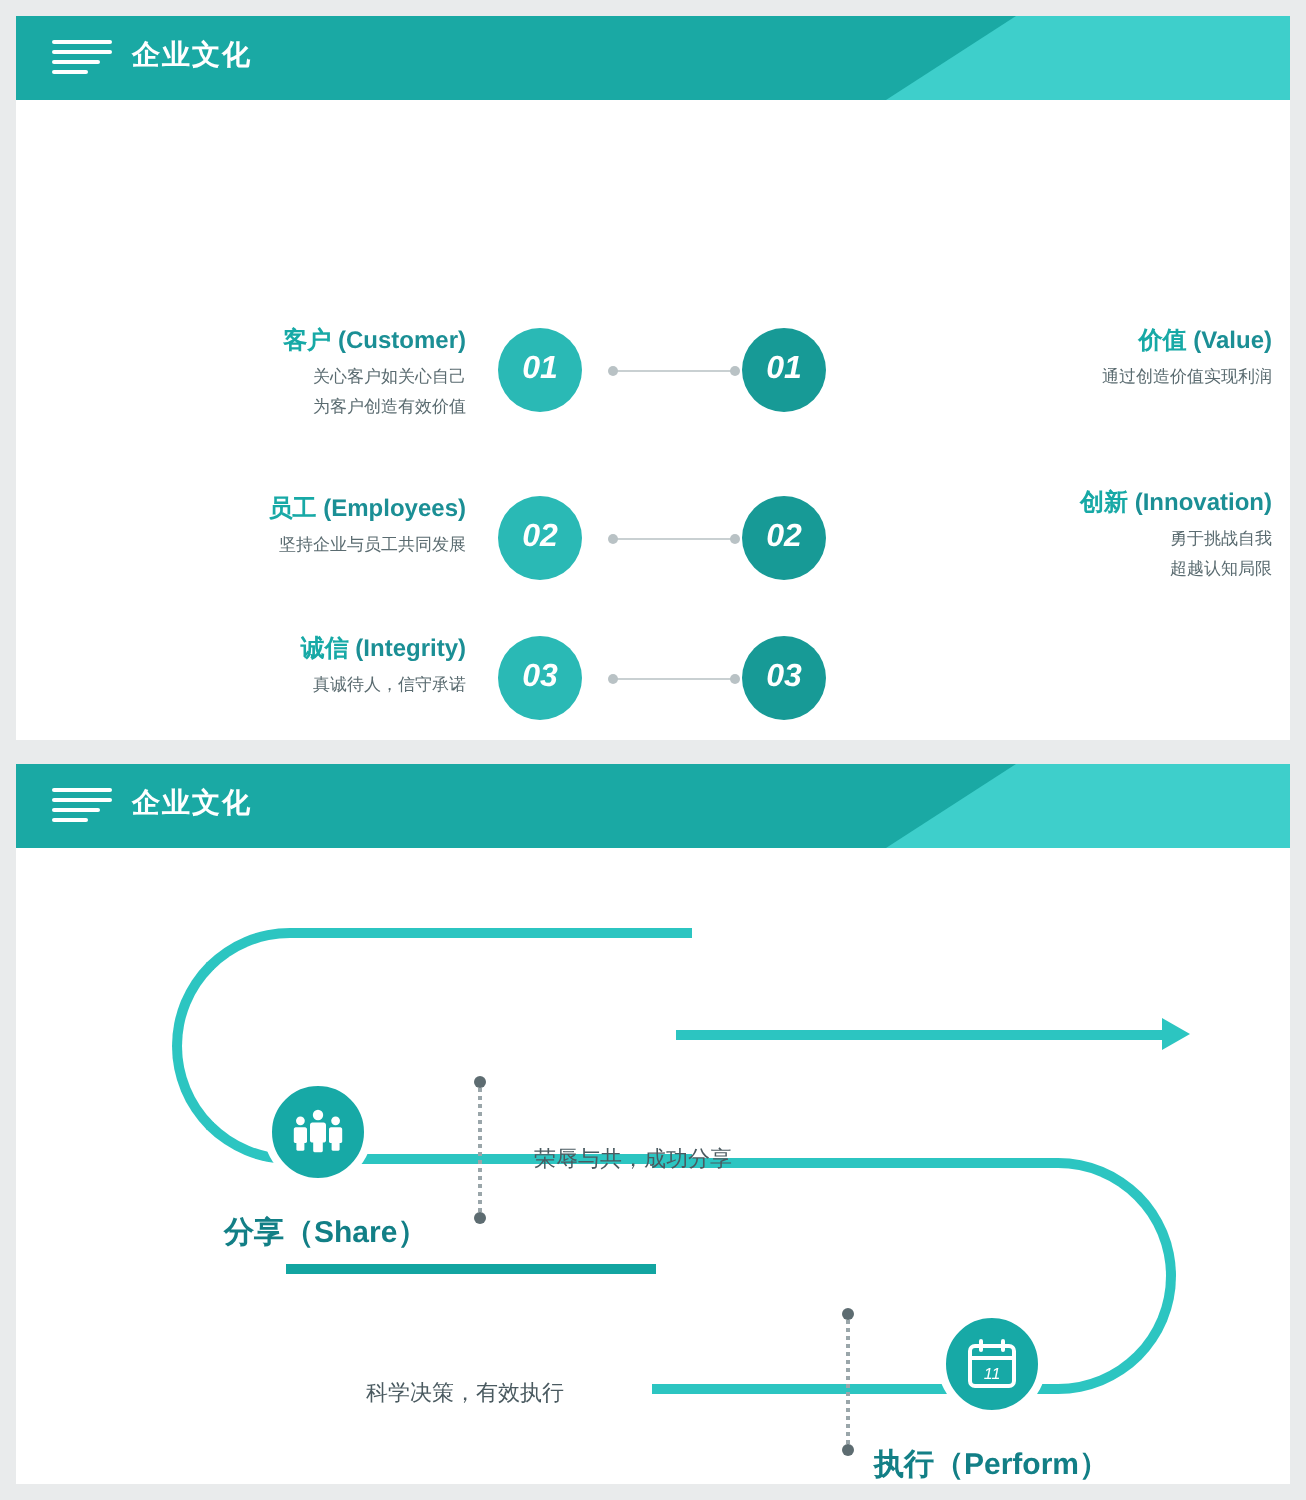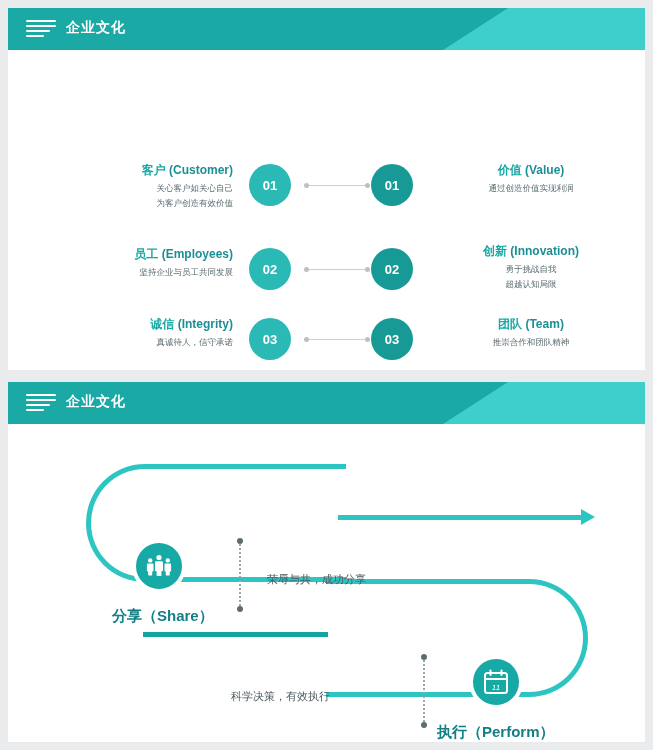--- a/index.html
+++ b/index.html
@@ -67,22 +67,23 @@
   }
 
   
   .s1-body { position: relative; height: 320px; }
 
   .node {
     position: absolute;
     width: 42px; height: 42px;
     border-radius: 50%;
     color: #ffffff;
-    font-size: 13px;
+    font-size: 16px;
     font-weight: bold;
+    font-style: italic;
     display: flex;
     align-items: center;
     justify-content: center;
     letter-spacing: 0px;
   }
   .node.left  { background: #2ab9b5; }
   .node.right { background: #179a96; }
 
   .txt { position: absolute; }
   .txt .hd {
@@ -94,21 +95,21 @@
   }
   .txt .hd .en { color: #1b8f95; }
   .txt .sub {
     font-size: 8.5px;
     color: #5a6b70;
     line-height: 12px;
     white-space: nowrap;
     margin-top: 3px;
   }
   .txt.r-align { text-align: right; }
-  .txt.l-align { text-align: center; }
+  .txt.l-align { text-align: right; }
 
   .connector {
     position: absolute;
     height: 1px;
     background: #c9d0d2;
   }
   .connector .dot {
     position: absolute;
     top: -2px;
     width: 5px; height: 5px;
@@ -265,25 +266,20 @@
           <span class="en">(Integrity)</span></div>
         <div class="sub">真诚待人，信守承诺</div>
       </div>
 
       <div class="connector" style="left:298px; top:289px; width:62px;">
         <div class="dot s"></div>
           <div class="dot e"></div>
       </div>
 
       <div class="node right" style="left:363px; top:268px;">03</div>
-      <div class="txt l-align" style="left:418px; top:265px; width:210px;">
-        <div class="hd"><span>团队</span>
-          <span class="en">(Team)</span></div>
-        <div class="sub">推崇合作和团队精神</div>
-      </div>
 
     </div>
   </div>
 
   <div class="slide" id="slide2">
 
     <div class="header">
       <div class="header-dark"></div>
       <div class="header-lines">
         <span></span>
@@ -333,18 +329,18 @@
           <line x1="19.5" y1="2.5" x2="19.5" y2="7" stroke="#ffffff" stroke-width="2" stroke-linecap="round"></line>
           <text x="14" y="21.5" text-anchor="middle" font-family="Liberation Sans, sans-serif" font-size="8" fill="#ffffff">11</text>
         </svg>
       </div>
       <div class="s2-label" style="left:429px; top:299px;">执行（Perform）</div>
 
       <div class="vdot-cap" style="left:413px; top:230px;"></div>
       <div class="vdots" style="left:415px; top:236px; height:62px;"></div>
       <div class="vdot-cap" style="left:413px; top:298px;"></div>
 
-      <div class="s2-note" style="left:175px; top:265px;margin-left:48px;">科学决策，有效执行</div>
+      <div class="s2-note" style="left:175px; top:265px;">科学决策，有效执行</div>
 
     </div>
   </div>
 
 </div>
 
 </body></html>

